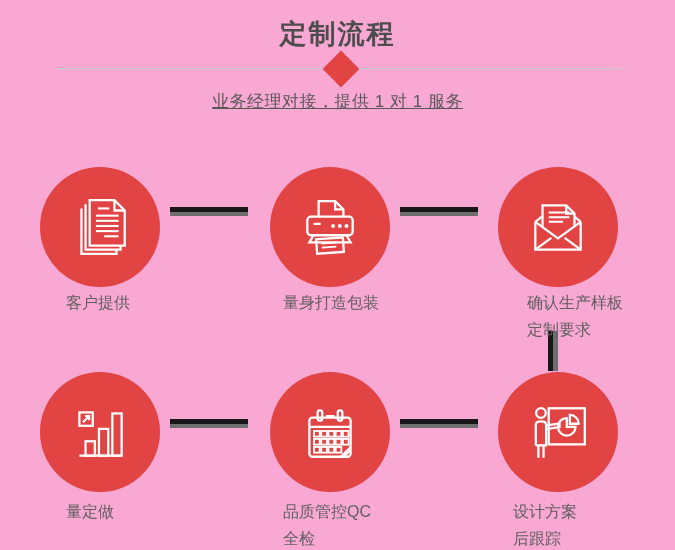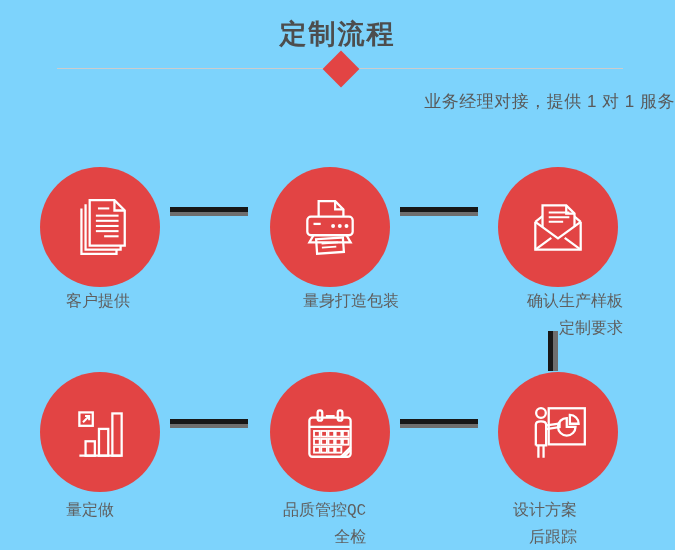--- a/index.html
+++ b/index.html
@@ -1,57 +1,57 @@
 <!DOCTYPE html>
 <html style="--accent: #e24444; --title-gray: #4d4d4d; --subtitle-gray: #595959; --label-gray: #5f5f5f; --divider: #cccccc; --connector-dark: #171717; --connector-gray: #6e6e6e; --icon-stroke: #ffffff;"><head>
 <meta charset="utf-8">
 <style>
   html,body{margin:0;padding:0;background:#ffffff;}
   .canvas{
-    position:relative;width:675px;height:550px;background:#7dd3fc;overflow:hidden;
+    position:relative;width:675px;height:550px;background:#f9a8d4;overflow:hidden;
     font-family:"Liberation Sans","DejaVu Sans",sans-serif;
   }
   .page-title{
     position:absolute;top:16px;left:0;width:100%;text-align:center;
     font-size:27px;font-weight:bold;color:var(--title-gray,#4d4d4d);letter-spacing:2px;
   }
   .divider{
     position:absolute;top:68px;left:57px;width:566px;height:1px;
     background:var(--divider,#cccccc);
   }
   .diamond{
     position:absolute;top:56px;left:328px;width:26px;height:26px;
     background:var(--accent,#e24444);transform:rotate(45deg);
   }
   .subtitle{
-    position:absolute;top:90px;left:0;width:100%;text-align:right;
-    font-size:17px;color:var(--subtitle-gray,#595959);letter-spacing:0.5px;
+    position:absolute;top:90px;left:0;width:100%;text-align:center;
+    font-size:17px;color:var(--subtitle-gray,#595959);letter-spacing:0.5px;text-decoration:underline;
   }
   .circle{
     position:absolute;width:120px;height:120px;border-radius:50%;
     background:var(--accent,#e24444);
     display:flex;align-items:center;justify-content:center;
   }
   .c1{left:40px;top:167px;} .c2{left:270px;top:167px;} .c3{left:498px;top:167px;}
   .c4{left:40px;top:372px;} .c5{left:270px;top:372px;} .c6{left:498px;top:372px;}
   .conn-h{
     position:absolute;width:78px;height:9px;
     background:linear-gradient(to bottom,var(--connector-dark,#171717) 0 52%,var(--connector-gray,#6e6e6e) 52% 100%);
   }
   .h1{left:170px;top:207px;} .h2{left:400px;top:207px;}
   .h3{left:170px;top:419px;} .h4{left:400px;top:419px;}
   .conn-v{
     position:absolute;left:548px;top:331px;width:10px;height:40px;
     background:linear-gradient(to right,var(--connector-dark,#171717) 0 52%,var(--connector-gray,#6e6e6e) 52% 100%);
   }
   .step-label{
     position:absolute;font-size:16px;line-height:27px;color:var(--label-gray,#5f5f5f);
-    text-align:right;white-space:nowrap;font-family:Liberation Mono, monospace;
+    text-align:left;white-space:nowrap;
   }
-  .l1{left:66px;top:289px;} .l2{left:283px;top:289px;margin-left:20px;} .l3{left:527px;top:289px;}
+  .l1{left:66px;top:289px;} .l2{left:283px;top:289px;} .l3{left:527px;top:289px;}
   .l4{left:66px;top:498px;} .l5{left:283px;top:498px;} .l6{left:513px;top:498px;}
   .icon-svg{display:block;}
 </style>
 </head>
 <body>
 
 <div class="canvas">
 
   <div class="page-title">定制流程</div>
   <div class="divider"></div>

